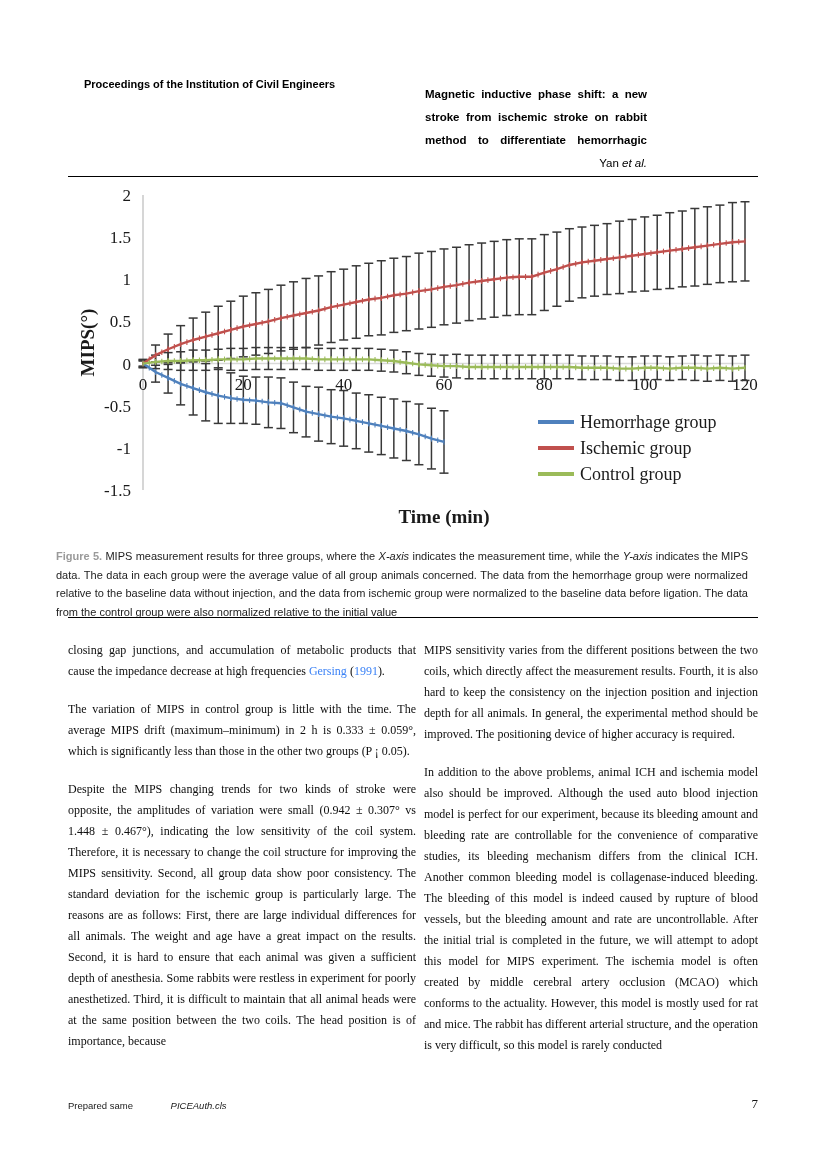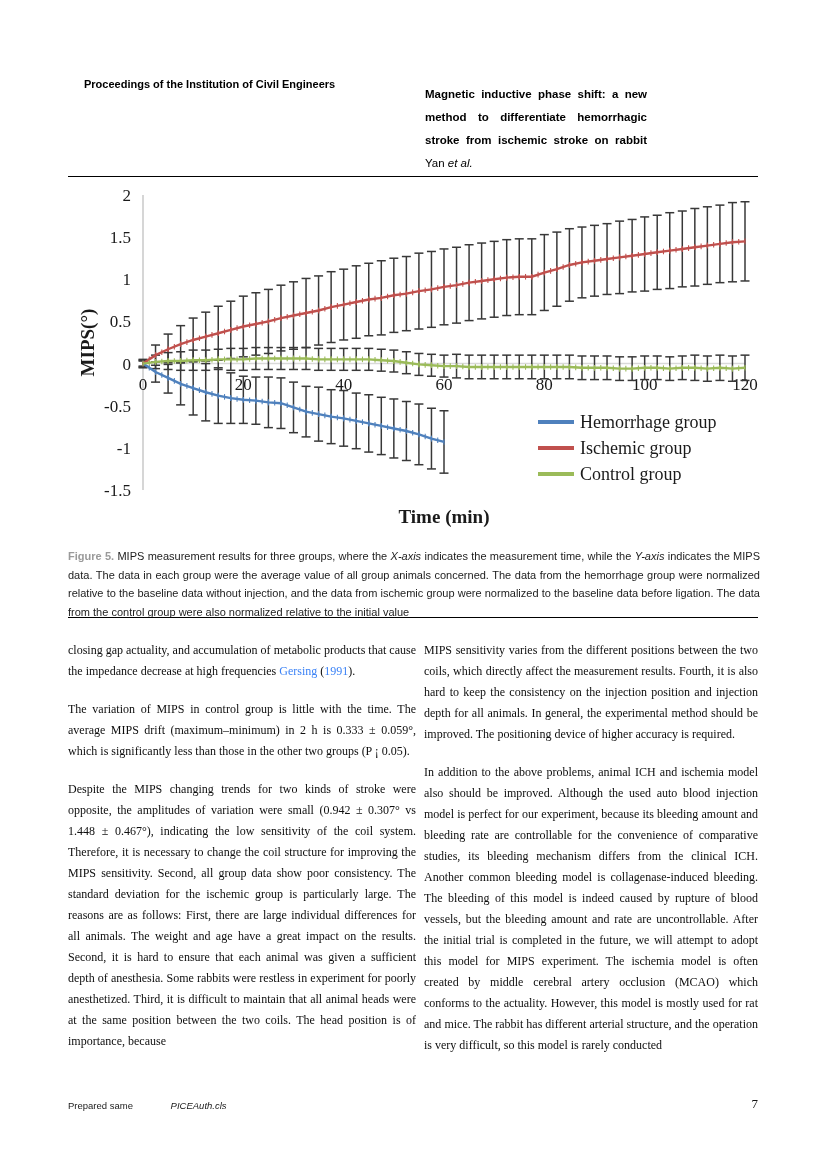--- a/index.html
+++ b/index.html
@@ -7,25 +7,25 @@
         font-family:"Liberation Serif","DejaVu Serif",serif;color:#111;}
 
   
   .journal{position:absolute;left:68px;top:78px;width:340px;
            font-family:"Liberation Sans","DejaVu Sans",sans-serif;
            font-size:11px;font-weight:bold;color:#000;padding-left:16px;}
   .titleblock{position:absolute;left:425px;top:83px;width:222px;
               font-family:"Liberation Sans","DejaVu Sans",sans-serif;
               font-size:11.5px;font-weight:bold;color:#000;line-height:23px;}
   .titleblock .jline{text-align:justify;text-align-last:justify;}
-  .authors{font-weight:normal;line-height:23px;}
+  .authors{font-weight:normal;line-height:23px;text-align:right;}
   .rule{position:absolute;left:68px;width:690px;height:0;border-top:1.2px solid #000;}
 
   
-  .caption{position:absolute;left:68px;top:536px;width:692px;
+  .caption{position:absolute;left:56px;top:536px;width:692px;
            font-family:"Liberation Sans","DejaVu Sans",sans-serif;
            font-size:11px;line-height:18.5px;color:#1c1c1c;text-align:justify;}
   .seg-figlabel{color:#9a9a9a;font-weight:bold;}
   .seg-i{font-style:italic;}
   .seg-red{color:#3b82f6;}
 
   
   .col{position:absolute;top:640px;text-align:justify;font-size:12px;line-height:21px;color:#0d0d0d;}
   .col-left{left:68px;width:348px;}
   .col-right{left:424px;width:334px;}
@@ -44,22 +44,22 @@
 </style>
 </head>
 <body>
 
 <div class="page">
 
   <div class="journal">Proceedings of the Institution of Civil Engineers</div>
 
   <div class="titleblock">
     <div class="jline">Magnetic inductive phase shift: a new</div>
+    <div class="jline">stroke from ischemic stroke on rabbit</div>
     <div class="jline">method to differentiate hemorrhagic</div>
-    <div class="jline">stroke from ischemic stroke on rabbit</div>
     <div class="authors"><span>Yan </span><span class="seg-i">et al.</span></div>
   </div>
 
   <div class="rule" style="top:176px"></div>
 
   <div class="chart-wrap">
     <svg id="chart" width="700" height="345" viewBox="0 0 700 345">
         <line x1="73" y1="10" x2="73" y2="305" stroke="#c9c9c9" stroke-width="1.5"></line>
         <line x1="73" y1="178.57142857142856" x2="675" y2="178.57142857142856" stroke="#d9d9d9" stroke-width="1.5"></line>
         <text x="61" y="16" fill="#1a1a1a" text-anchor="end" font-size="17">2</text>
@@ -818,21 +818,21 @@
         <line x1="468" y1="289" x2="504" y2="289" stroke="#9BBB59" stroke-width="4"></line>
         <text x="510" y="295" fill="#1a1a1a" font-size="18">Control group</text>
       </svg>
   </div>
 
   <p class="caption"><span class="seg-figlabel">Figure 5.</span><span> MIPS measurement results for three groups, where the </span><span class="seg-i">X-axis</span><span> indicates the measurement time, while the </span><span class="seg-i">Y-axis</span><span> indicates the MIPS data. The data in each group were the average value of all group animals concerned. The data from the hemorrhage group were normalized relative to the baseline data without injection, and the data from ischemic group were normalized to the baseline data before ligation. The data from the control group were also normalized relative to the initial value</span></p>
 
   <div class="rule" style="top:617px"></div>
 
   <div class="col col-left">
-    <p><span>closing gap actuality, and accumulation of metabolic products that cause the impedance decrease at high frequencies </span><span class="seg-red">Gersing</span><span> (</span><span class="seg-red">1991</span><span>).</span></p>
+    <p><span>closing gap junctions, and accumulation of metabolic products that cause the impedance decrease at high frequencies </span><span class="seg-red">Gersing</span><span> (</span><span class="seg-red">1991</span><span>).</span></p>
     <p><span>The variation of MIPS in control group is little with the time. The average MIPS drift (maximum–minimum) in 2 h is 0.333 ± 0.059°, which is significantly less than those in the other two groups (P ¡ 0.05).</span></p>
     <p><span>Despite the MIPS changing trends for two kinds of stroke were opposite, the amplitudes of variation were small (0.942 ± 0.307° vs 1.448 ± 0.467°), indicating the low sensitivity of the coil system. Therefore, it is necessary to change the coil structure for improving the MIPS sensitivity. Second, all group data show poor consistency. The standard deviation for the ischemic group is particularly large. The reasons are as follows: First, there are large individual differences for all animals. The weight and age have a great impact on the results. Second, it is hard to ensure that each animal was given a sufficient depth of anesthesia. Some rabbits were restless in experiment for poorly anesthetized. Third, it is difficult to maintain that all animal heads were at the same position between the two coils. The head position is of importance, because</span></p>
   </div>
 
   <div class="col col-right">
     <p><span>MIPS sensitivity varies from the different positions between the two coils, which directly affect the measurement results. Fourth, it is also hard to keep the consistency on the injection position and injection depth for all animals. In general, the experimental method should be improved. The positioning device of higher accuracy is required.</span></p>
     <p><span>In addition to the above problems, animal ICH and ischemia model also should be improved. Although the used auto blood injection model is perfect for our experiment, because its bleeding amount and bleeding rate are controllable for the convenience of comparative studies, its bleeding mechanism differs from the clinical ICH. Another common bleeding model is collagenase-induced bleeding. The bleeding of this model is indeed caused by rupture of blood vessels, but the bleeding amount and rate are uncontrollable. After the initial trial is completed in the future, we will attempt to adopt this model for MIPS experiment. The ischemia model is often created by middle cerebral artery occlusion (MCAO) which conforms to the actuality. However, this model is mostly used for rat and mice. The rabbit has different arterial structure, and the operation is very difficult, so this model is rarely conducted</span></p>
   </div>
 
   <div class="footer-note"><span>Prepared same </span><span class="seg-i">PICEAuth.cls</span></div>

